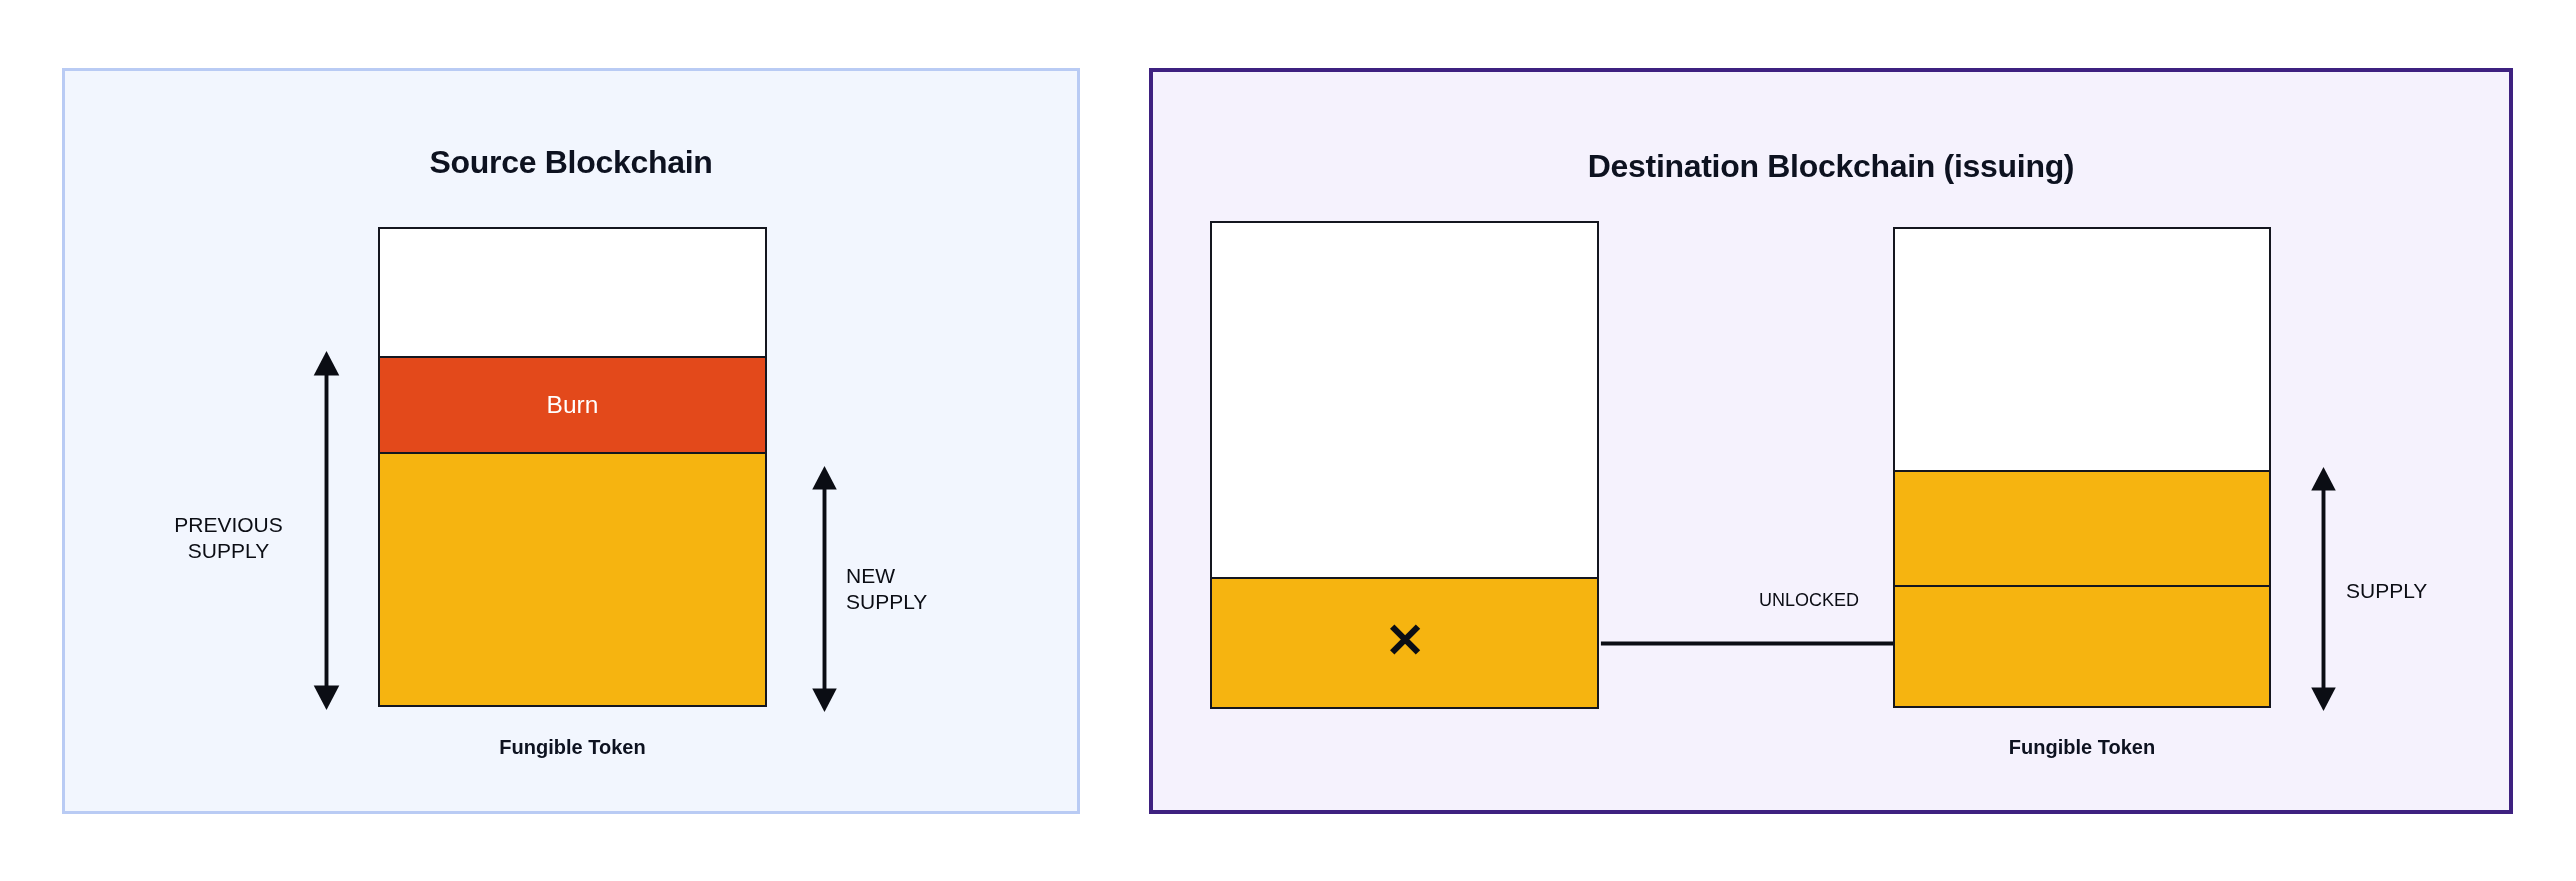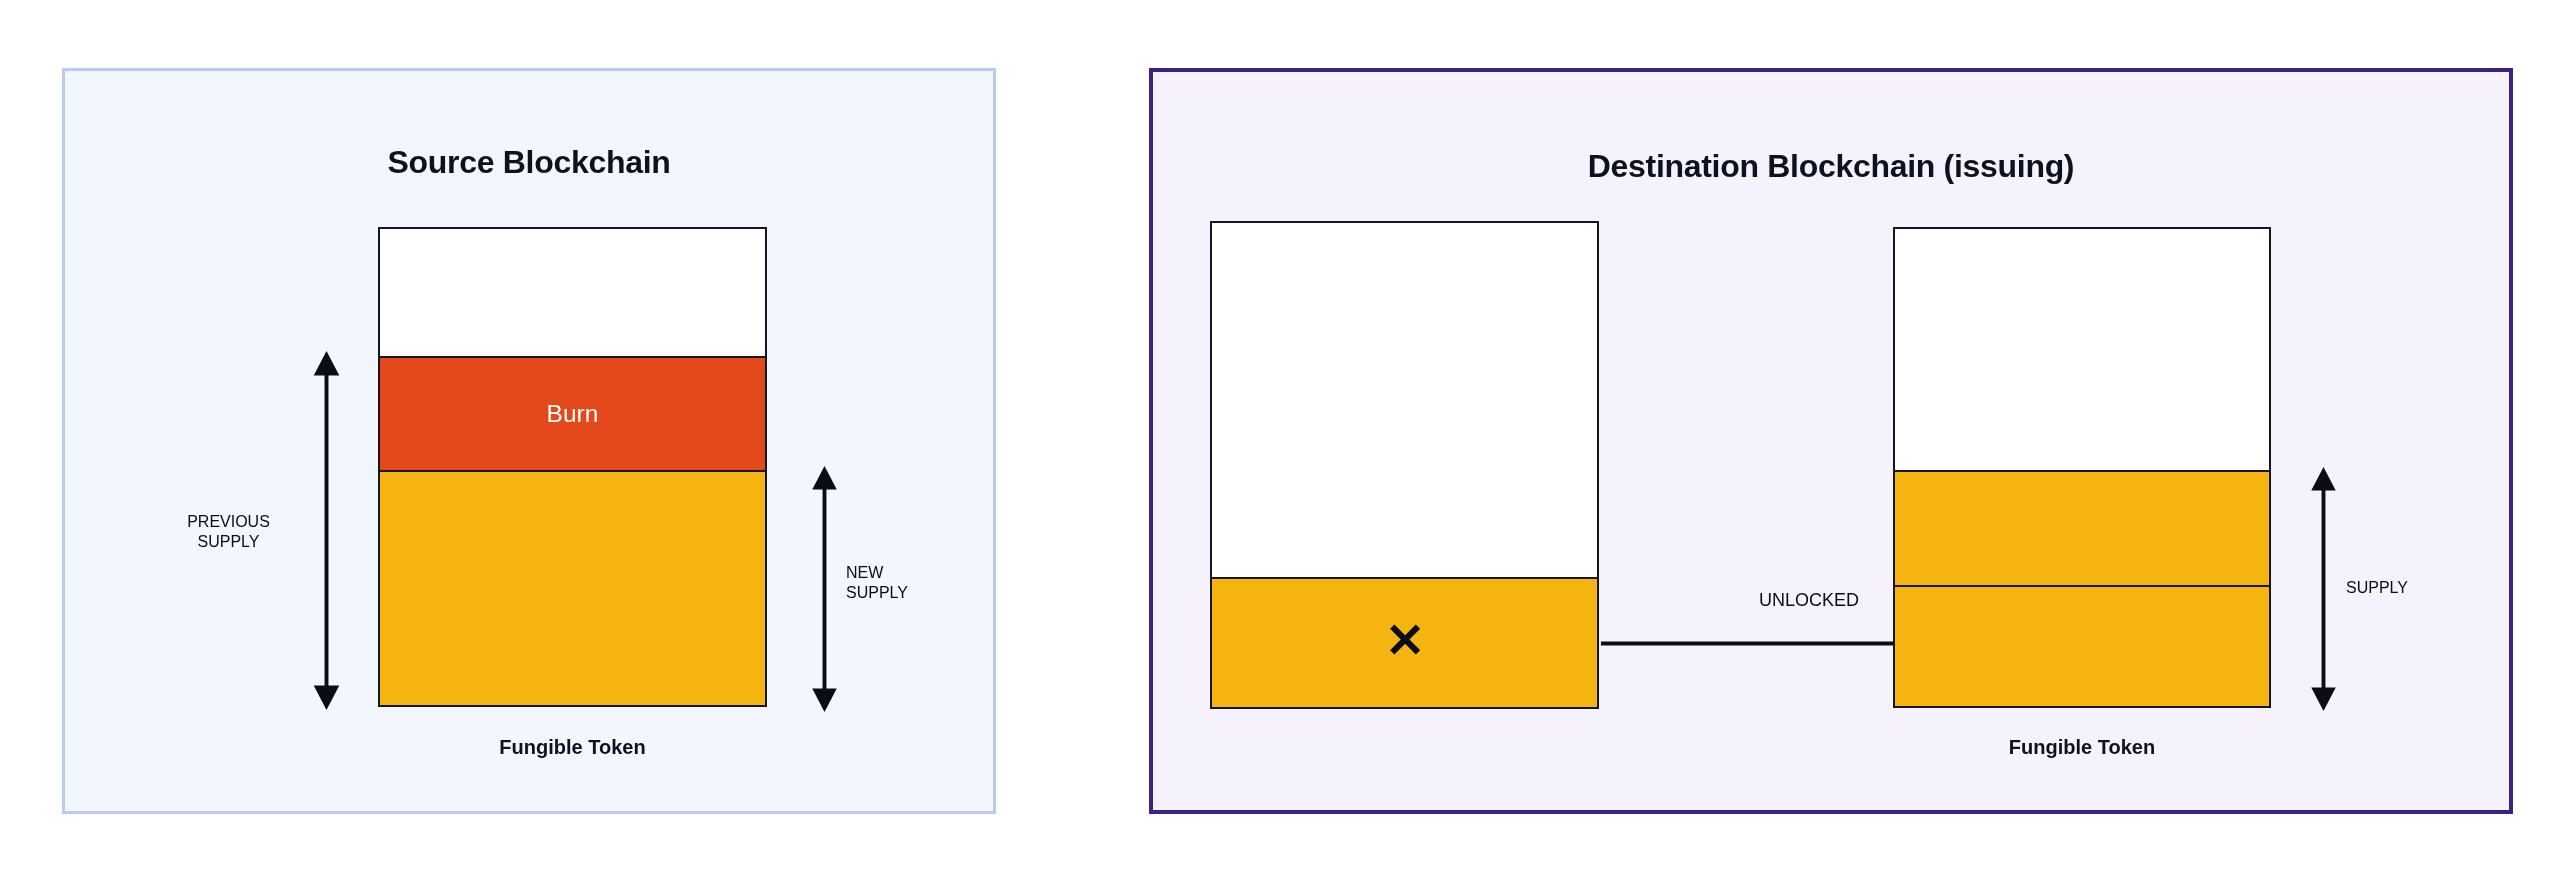--- a/index.html
+++ b/index.html
@@ -21,21 +21,21 @@
   }
 
   
   .panel {
     position: absolute;
     box-sizing: border-box;
   }
   #panel-source {
     left: 62px;
     top: 68px;
-    width: 934px;
+    width: 1018px;
     height: 746px;
     background: #f2f6fe;
     border: 3.3px solid #b9cbf4;
   }
   #panel-destination {
     left: 1149px;
     top: 68px;
     width: 1364px;
     height: 746px;
     background: #f5f2fd;
@@ -108,21 +108,21 @@
   }
 
   
   .measure-arrow {
     position: absolute;
   }
   .measure-arrow svg { display: block; }
 
   .measure-label {
     position: absolute;
-    font-size: 16px;
+    font-size: 21px;
     color: #0b0d14;
     line-height: 1.22;
     text-align: center;
     white-space: pre-line;
   }
 
   
   #flow-arrow { position: absolute; }
   #flow-arrow svg { display: block; }
   #flow-arrow-label {
@@ -138,21 +138,21 @@
 <body>
 
 <div id="stage">
 
   <div class="panel" id="panel-source">
     <div class="panel-title">Source Blockchain</div>
   </div>
 
   <div class="token-box" id="src-token-box" style="left:378px; top:227px; width:389px; height:480px;">
     <div class="seg seg-empty" style="height:127px;"></div>
-    <div class="seg seg-burn" style="height:116px;">
+    <div class="seg seg-burn" style="height:98px;">
       <span class="seg-label">Burn</span>
     </div>
     <div class="seg seg-gold" style="flex:1 1 auto;"></div>
   </div>
   <div class="box-caption" style="left:378px; width:389px; top:736px;">Fungible Token</div>
 
   <div class="measure-arrow" style="left:312px; top:351px;">
     <svg width="29" height="359" viewBox="0 0 52 646">
       <line x1="26" y1="28" x2="26" y2="618" stroke="#0b0d14" stroke-width="7"></line>
       <polygon points="26,0 49,44 3,44" fill="#0b0d14"></polygon>

